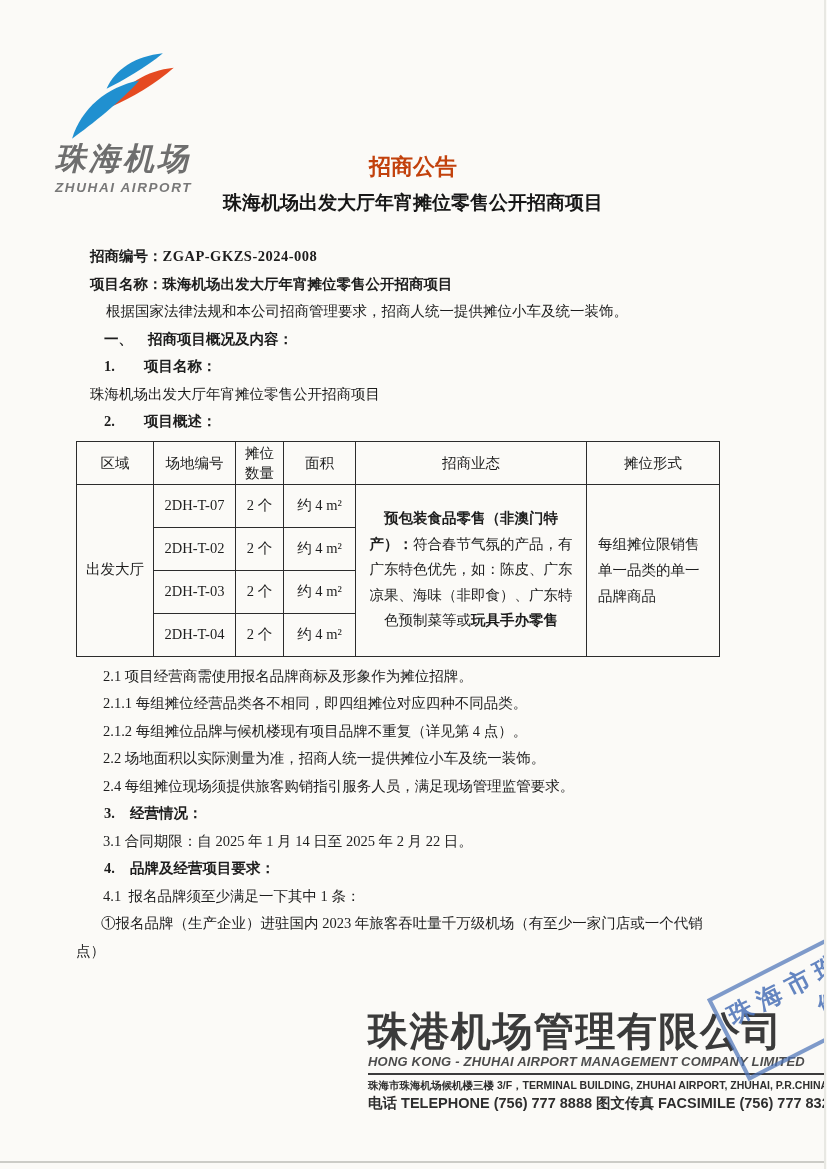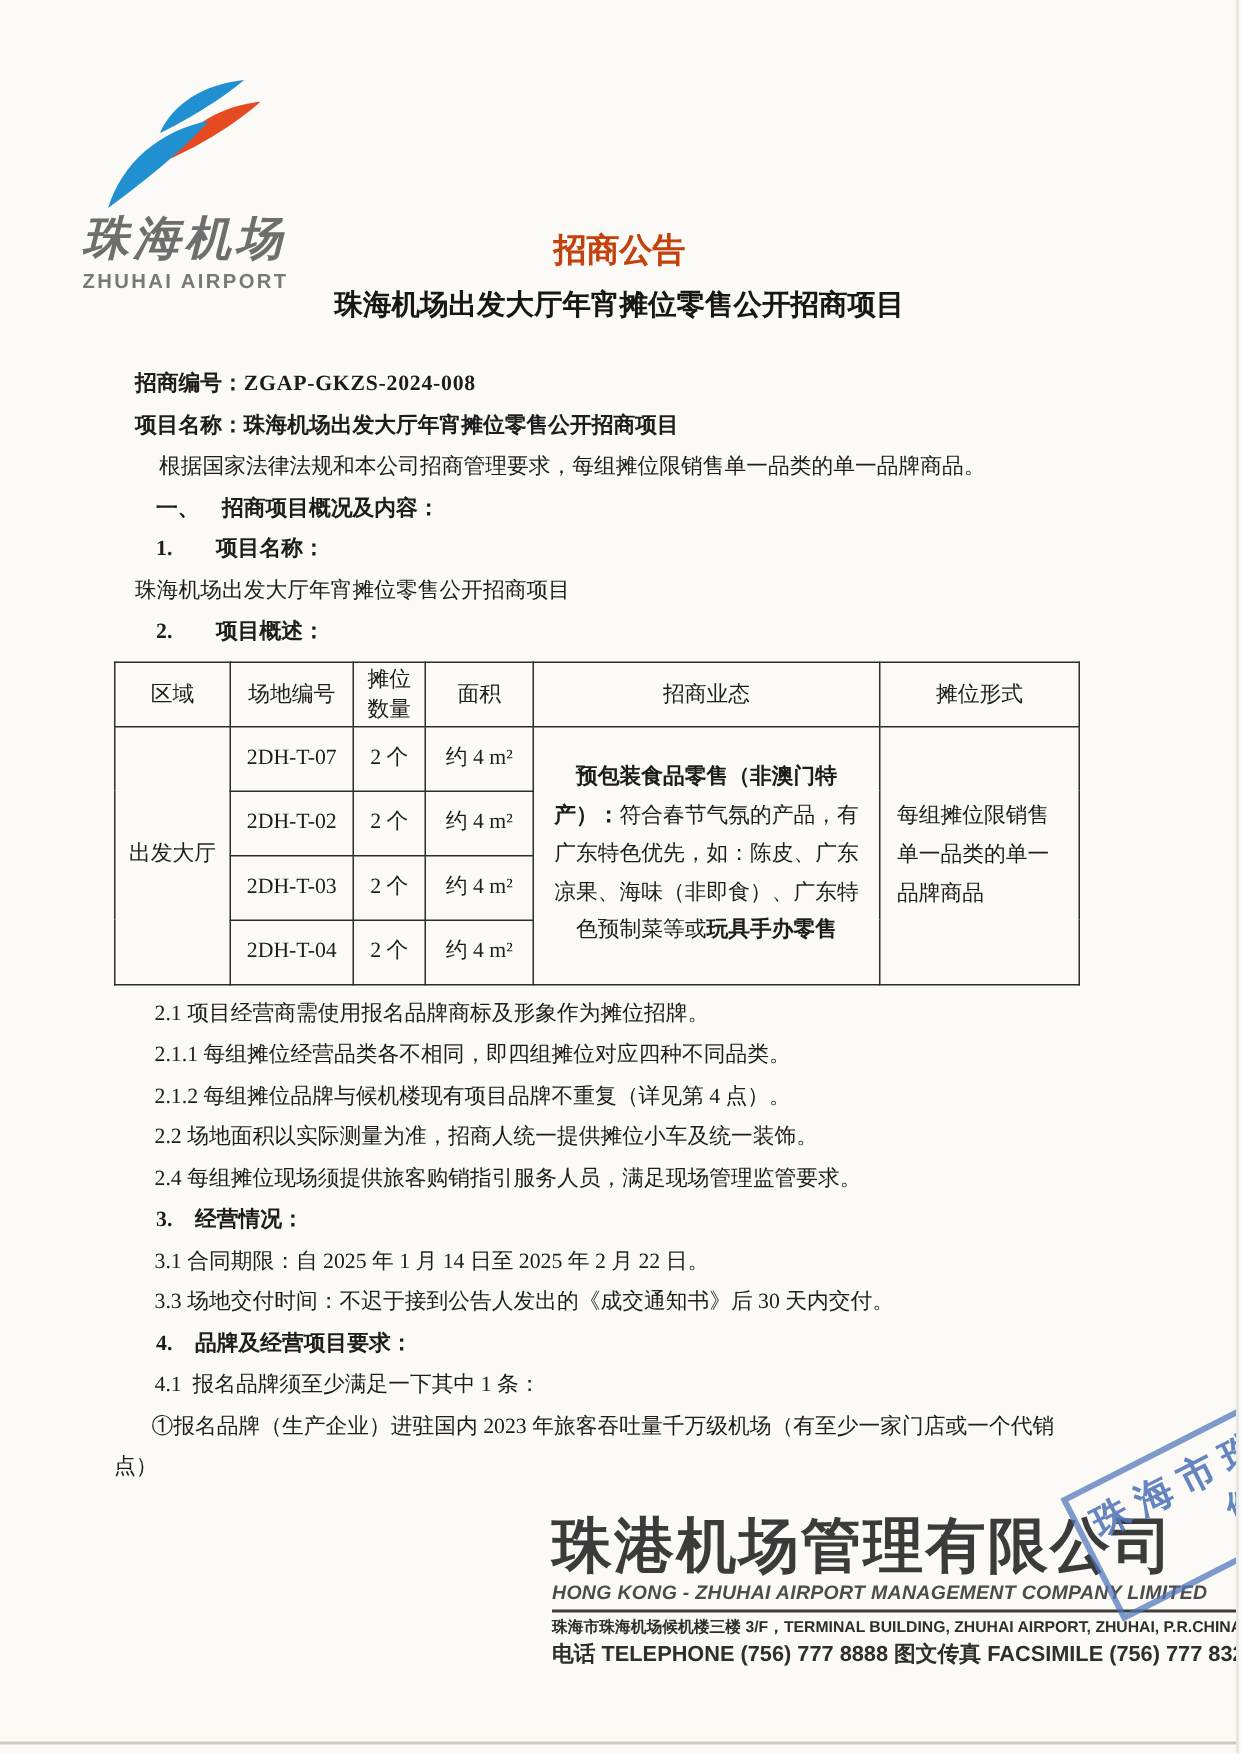--- a/index.html
+++ b/index.html
@@ -3,21 +3,21 @@
 <meta charset="utf-8">
 <style>
   html,body{margin:0;padding:0;background:#fbfaf7;}
   .page{position:relative;width:826px;height:1169px;background:#fbfaf7;overflow:hidden;
         font-family:"Liberation Serif","DejaVu Serif",serif;color:#1d1d1d;}
   
   .logo{position:absolute;left:55px;top:48px;width:200px;}
   .logo-mark{display:block;width:118px;height:96px;margin-left:8px;}
   .logo-cn{font-family:"Liberation Sans","DejaVu Sans",sans-serif;font-weight:bold;
            font-style:italic;font-size:31px;letter-spacing:3px;color:#6e6e6e;margin-top:-6px;}
-  .logo-en{font-family:"Liberation Sans","DejaVu Sans",sans-serif;
+  .logo-en{font-family:"Liberation Sans","DejaVu Sans",sans-serif;font-style:italic;
            font-weight:600;font-size:13.5px;letter-spacing:1.6px;color:#787878;margin-top:0px;}
   .title{position:absolute;left:0;top:152px;width:100%;margin:0;text-align:center;
          font-size:22px;font-weight:bold;color:#c2410c;}
   .subtitle{position:absolute;left:0;top:190px;width:100%;margin:0;text-align:center;
             font-size:19px;font-weight:bold;color:#171717;}
   
   .body{position:absolute;left:76px;top:243px;width:652px;font-size:14.5px;line-height:27.5px;}
   .body p{margin:0;white-space:pre-wrap;}
   .bold{font-weight:bold;}
   .meta{margin-left:14px !important;}
@@ -78,21 +78,21 @@
 
   <h1 class="title">招商公告</h1>
   <h2 class="subtitle">珠海机场出发大厅年宵摊位零售公开招商项目</h2>
 
   <main class="body">
 
     <p class="meta"><span class="bold">招商编号：</span><span class="serif-val">ZGAP-GKZS-2024-008</span></p>
 
     <p class="meta bold"><span>项目名称：</span><span>珠海机场出发大厅年宵摊位零售公开招商项目</span></p>
 
-    <p class="intro">根据国家法律法规和本公司招商管理要求，每组摊位限销售单一品类的单一品牌商品。</p>
+    <p class="intro">根据国家法律法规和本公司招商管理要求，招商人统一提供摊位小车及统一装饰。</p>
 
     <p class="h"><span class="no w44">一、</span><span>招商项目概况及内容：</span></p>
 
     <p class="h"><span class="no w40">1.</span><span>项目名称：</span></p>
 
     <p class="plain">珠海机场出发大厅年宵摊位零售公开招商项目</p>
 
     <p class="h"><span class="no w40">2.</span><span>项目概述：</span></p>
 
     <table class="booth-table">
@@ -143,21 +143,20 @@
 
     <p class="clause">2.1 项目经营商需使用报名品牌商标及形象作为摊位招牌。</p>
     <p class="clause">2.1.1 每组摊位经营品类各不相同，即四组摊位对应四种不同品类。</p>
     <p class="clause">2.1.2 每组摊位品牌与候机楼现有项目品牌不重复（详见第 4 点）。</p>
     <p class="clause">2.2 场地面积以实际测量为准，招商人统一提供摊位小车及统一装饰。</p>
     <p class="clause">2.4 每组摊位现场须提供旅客购销指引服务人员，满足现场管理监管要求。</p>
 
     <p class="h"><span class="no w26">3.</span><span>经营情况：</span></p>
 
     <p class="clause">3.1 合同期限：自 2025 年 1 月 14 日至 2025 年 2 月 22 日。</p>
-    <p class="clause">3.3 场地交付时间：不迟于接到公告人发出的《成交通知书》后 30 天内交付。</p>
 
     <p class="h"><span class="no w26">4.</span><span>品牌及经营项目要求：</span></p>
 
     <p class="clause">4.1  报名品牌须至少满足一下其中 1 条：</p>
     <p class="item">①报名品牌（生产企业）进驻国内 2023 年旅客吞吐量千万级机场（有至少一家门店或一个代销点）</p>
   </main>
 
   <footer class="footer">
     <div class="f-cn">珠港机场管理有限公司</div>
     <div class="f-en">HONG KONG - ZHUHAI AIRPORT MANAGEMENT COMPANY LIMITED</div>

